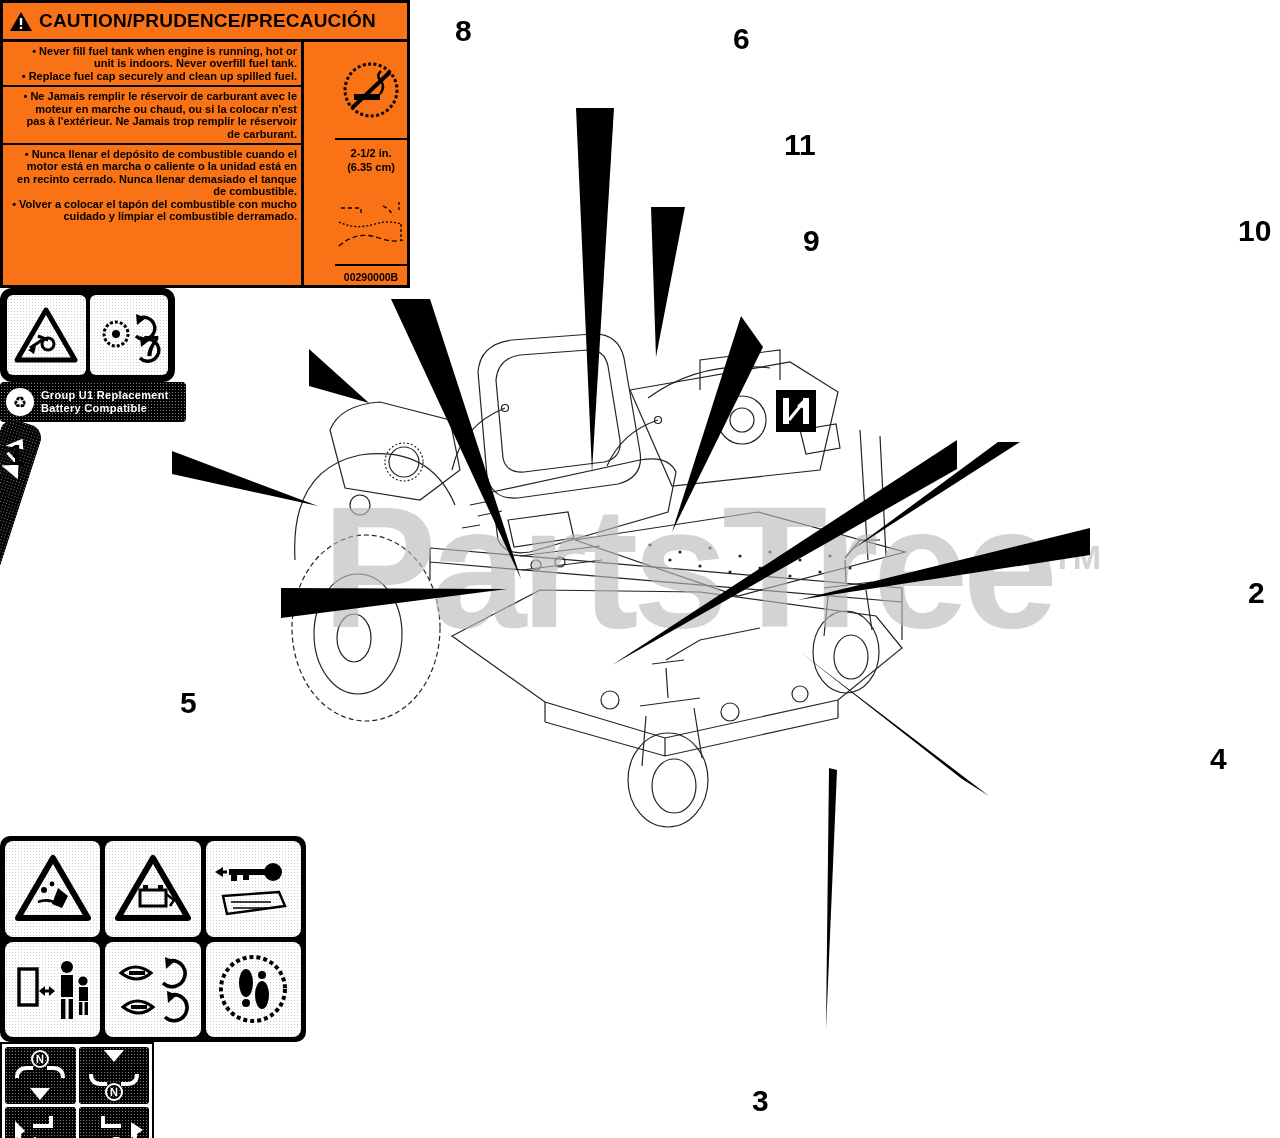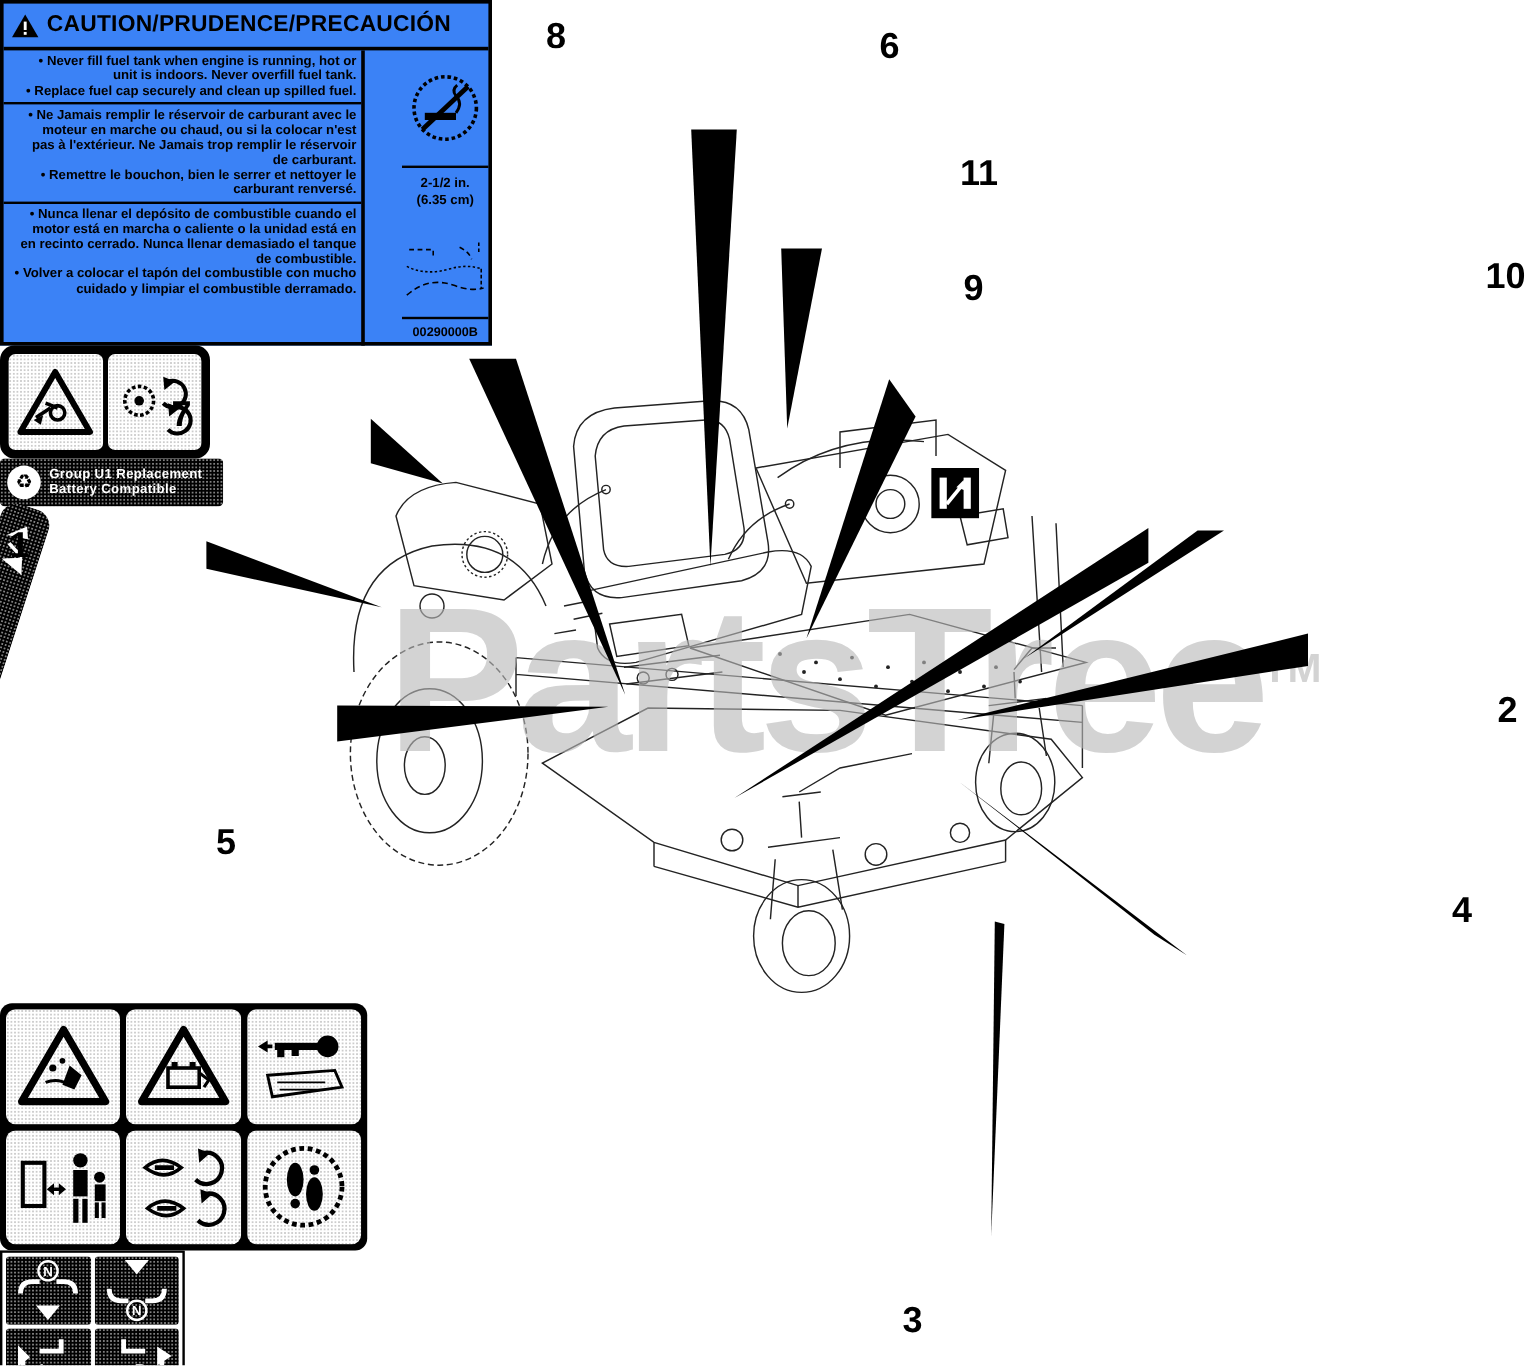--- a/index.html
+++ b/index.html
@@ -10,21 +10,21 @@
   
   .ht-dark{background-color:#000;background-image:radial-gradient(rgba(255,255,255,.5) .7px,transparent .8px);background-size:3px 3px;}
   .ht-light{background-color:#fff;background-image:radial-gradient(rgba(0,0,0,.20) .6px,transparent .7px);background-size:3px 3px;}
   
   .callout{font-weight:bold;font-size:30px;line-height:1;cursor:pointer;}
   
   #watermark{left:322px;top:468px;font-size:172px;font-weight:bold;letter-spacing:-6px;
              color:#b9b9b9;opacity:.62;white-space:nowrap;z-index:2;}
   #watermark .tm{font-size:34px;letter-spacing:0;vertical-align:58px;}
   
-  #lbl8{left:33px;top:10px;width:410px;height:288px;border:3px solid #000;box-sizing:border-box;background:#3b82f6;z-index:4;}
+  #lbl8{left:33px;top:10px;width:410px;height:288px;border:3px solid #000;box-sizing:border-box;background:#f97316;z-index:4;}
   #lbl8 .title{display:flex;align-items:center;gap:6px;border-bottom:3px solid #000;height:36px;
                padding:0 6px;font-weight:bold;font-size:19px;letter-spacing:.2px;}
   #lbl8 .bodyrow{display:flex;height:246px;}
   #lbl8 .txtcol{width:328px;border-right:3px solid #000;box-sizing:border-box;font-size:11px;font-weight:bold;line-height:1.13;}
   #lbl8 .block{padding:3px 4px 3px 4px;border-bottom:2px solid #000;}
   #lbl8 .block:last-child{border-bottom:none;}
   #lbl8 ul{margin:0;padding-left:10px;list-style:none;text-indent:-7px;text-align:right;}
   #lbl8 li:before{content:"• ";}
   #lbl8 .sidecol{width:76px;display:flex;flex-direction:column;box-sizing:border-box;margin-left:31px;}
   #lbl8 .sideicon{height:96px;border-bottom:2px solid #000;display:flex;align-items:center;justify-content:center;}
@@ -164,21 +164,20 @@
       <div class="txtcol">
         <div class="block">
           <ul>
             <li>Never fill fuel tank when engine is running, hot or unit is indoors. Never overfill fuel tank.</li>
             <li>Replace fuel cap securely and clean up spilled fuel.</li>
           </ul>
         </div>
         <div class="block">
           <ul>
             <li>Ne Jamais remplir le réservoir de carburant avec le moteur en marche ou chaud, ou si la colocar n'est pas à l'extérieur. Ne Jamais trop remplir le réservoir de carburant.</li>
-            <li>Remettre le bouchon, bien le serrer et nettoyer le carburant renversé.</li>
           </ul>
         </div>
         <div class="block">
           <ul>
             <li>Nunca llenar el depósito de combustible cuando el motor está en marcha o caliente o la unidad está en en recinto cerrado. Nunca llenar demasiado el tanque de combustible.</li>
             <li>Volver a colocar el tapón del combustible con mucho cuidado y limpiar el combustible derramado.</li>
           </ul>
         </div>
       </div>
       <div class="sidecol">
@@ -361,15 +360,15 @@
   <div class="abs callout z5" style="left:8px;top:440px">1</div>
   <div class="abs callout z5" style="left:1248px;top:578px">2</div>
   <div class="abs callout z5" style="left:752px;top:1086px">3</div>
   <div class="abs callout z5" style="left:1210px;top:744px">4</div>
   <div class="abs callout z5" style="left:180px;top:688px">5</div>
   <div class="abs callout z5" style="left:733px;top:24px">6</div>
   <div class="abs callout z5" style="left:143px;top:331px">7</div>
   <div class="abs callout z5" style="left:455px;top:16px">8</div>
   <div class="abs callout z5" style="left:803px;top:226px">9</div>
   <div class="abs callout z5" style="left:1238px;top:216px">10</div>
-  <div class="abs callout z5" style="left:800px;top:130px">11</div>
+  <div class="abs callout z5" style="left:784px;top:130px">11</div>
 
 </div>
 
 </body></html>

